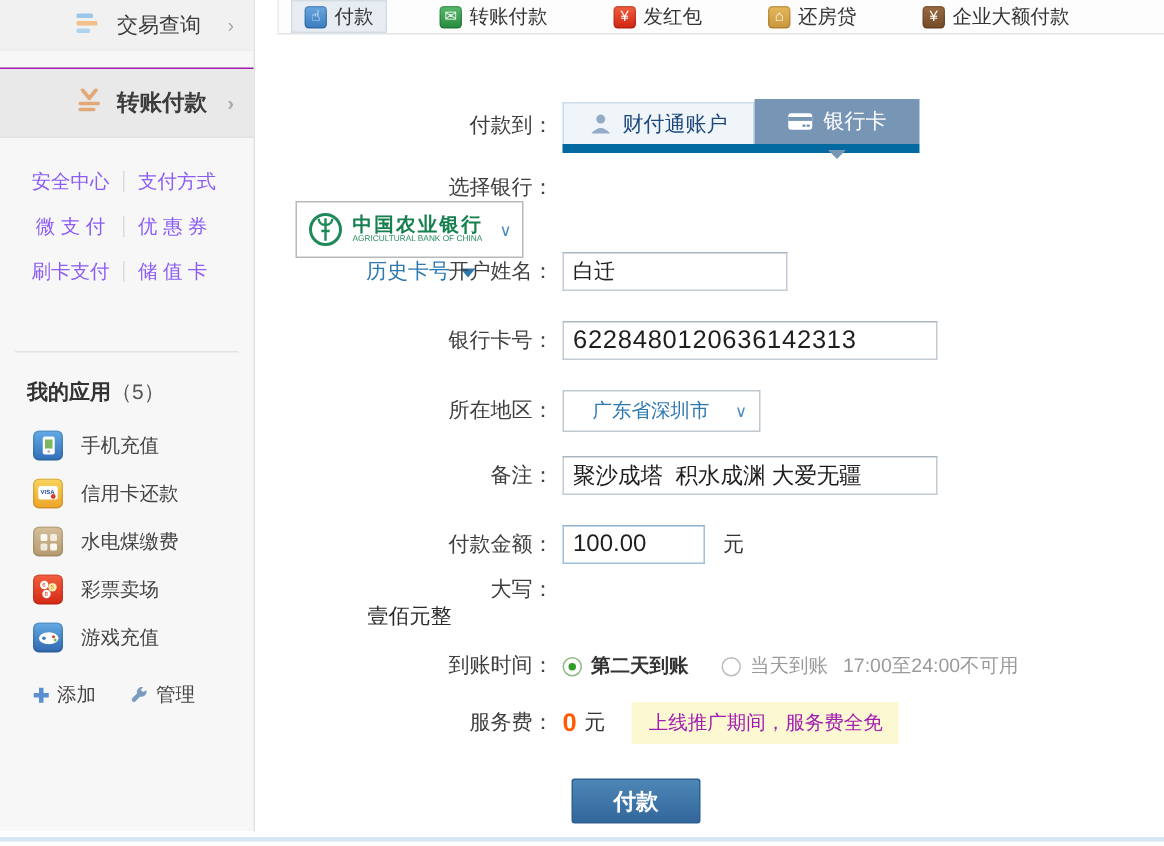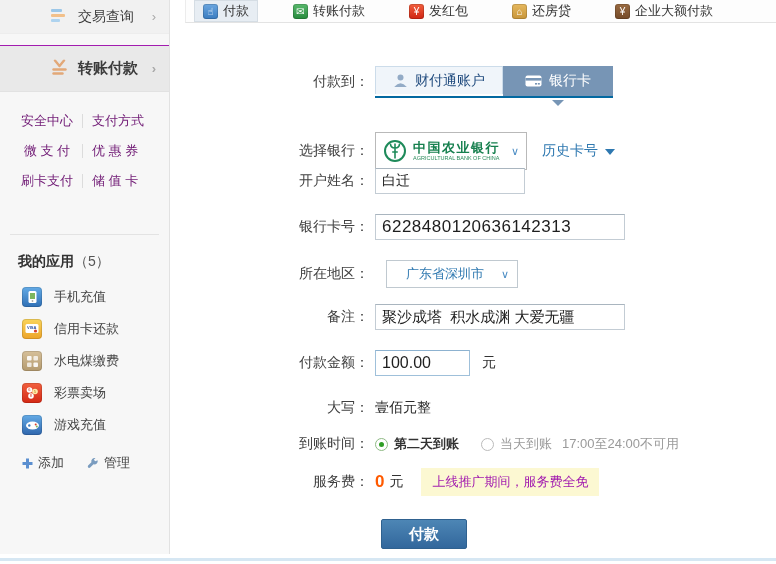--- a/index.html
+++ b/index.html
@@ -11,21 +11,21 @@
   .sidebar { position:absolute; left:0; top:0; width:170px; height:554px;
     background:#f7f7f7; border-right:1px solid #e2e2e2;text-align:center; }
   .nav-item { position:absolute; left:0; right:0; display:flex; align-items:center;
     color:#3c3c3c; font-size:14px; cursor:pointer; padding-left:78px; }
   .nav-item .nicon { position:absolute; left:50px; top:50%; transform:translateY(-50%); }
   .nav-item .chev { position:absolute; right:13px; color:#a9a9a9; font-size:13px; }
   .nav-trade { top:0; height:34px; background:#f1f1f1; border-bottom:1px solid #ededed; }
   .nav-transfer { top:45px; height:47px; background:#e9e9e9; font-weight:bold; font-size:15px;
     border-top:1px solid #a21caf; border-bottom:1px solid #e2e2e2; }
   .sb-links { position:absolute; top:106px; left:0; right:0; }
-  .sb-link-row { height:30px; display:flex; align-items:center; padding:0 14px; font-size:13px; color:#701a75; }
+  .sb-link-row { height:30px; display:flex; align-items:center; padding:0 14px; font-size:13px; color:#8b5cf6; }
   .sb-link-l { width:66px; cursor:pointer; }
   .sb-link-sep { width:1px; height:14px; background:#dcdcdc; margin:0 9px 0 2px; }
   .sb-link-r { cursor:pointer; }
   .sb-div { position:absolute; left:10px; right:10px; height:1px; background:#e3e3e3; }
   .sb-apps-header { position:absolute; top:253px; left:18px; font-size:14px; color:#333; }
   .sb-apps-header b { font-weight:bold; }
   .sb-apps-header .cnt { font-weight:normal; color:#555; }
   .sb-apps { position:absolute; top:281px; left:0; right:0; }
   .app-row { height:32px; display:flex; align-items:center; padding-left:22px; cursor:pointer; }
   .app-icon { width:20px; height:20px; border-radius:4px; flex:none; display:flex;
@@ -55,32 +55,32 @@
   .ti-0 { background:linear-gradient(#6aa6e0,#3a7cc0); }
   .ti-1 { background:linear-gradient(#59b96d,#268a3c); }
   .ti-2 { background:linear-gradient(#f2603f,#cf2412); }
   .ti-3 { background:linear-gradient(#e6b85e,#c8963a); }
   .ti-4 { background:linear-gradient(#9a6b42,#744a28); }
 
   .frow { position:absolute; left:0; display:flex; align-items:center; }
   .flabel { width:204px; text-align:right; color:#404040; font-size:14px; flex:none; padding-right:6px; }
 
   .row-payto  { top:66px; }
-  .row-bank   { top:132px; }
+  .row-bank   { top:116px;flex-direction:column; }
   .row-name   { top:168px; }
   .row-card   { top:214px; }
-  .row-region { top:260px;gap:11px; }
+  .row-region { top:260px; }
   .row-memo   { top:304px; }
   .row-amount { top:350px; }
-  .row-words  { top:399px; }
+  .row-words  { top:384px;flex-direction:column; }
   .row-arrive { top:435px; }
   .row-fee    { top:468px; }
   .row-submit { top:534px; }
 
-  .acct-tabs { display:inline-flex; align-items:flex-start; border-bottom:2px solid #0369a1; position:relative;font-family:Liberation Mono, monospace; }
+  .acct-tabs { display:inline-flex; align-items:flex-end; border-bottom:6px solid #0369a1; position:relative;font-family:Liberation Mono, monospace; }
   .tab-cft { width:128px; height:28px; background:#f0f5fa; border:1px solid #ccdcea; border-bottom:none;
     color:#1f4a7d; display:flex; align-items:center; justify-content:center; gap:7px;
     font-size:14px; cursor:pointer; }
   .tab-bank { width:110px; height:30px; background:#7795b5; color:#fff; display:flex;
     align-items:center; justify-content:center; gap:7px; font-size:14px; cursor:pointer; position:relative; }
   .tab-bank::after { content:""; position:absolute; bottom:-10px; left:50%; margin-left:-6px;
     border:6px solid transparent; border-top:6px solid #7795b5; border-bottom:none; }
 
   .bank-select { width:152px; height:38px; border:1px solid #b9b9b9; background:#fff;
     display:flex; align-items:center; padding:0 7px; cursor:pointer; }

